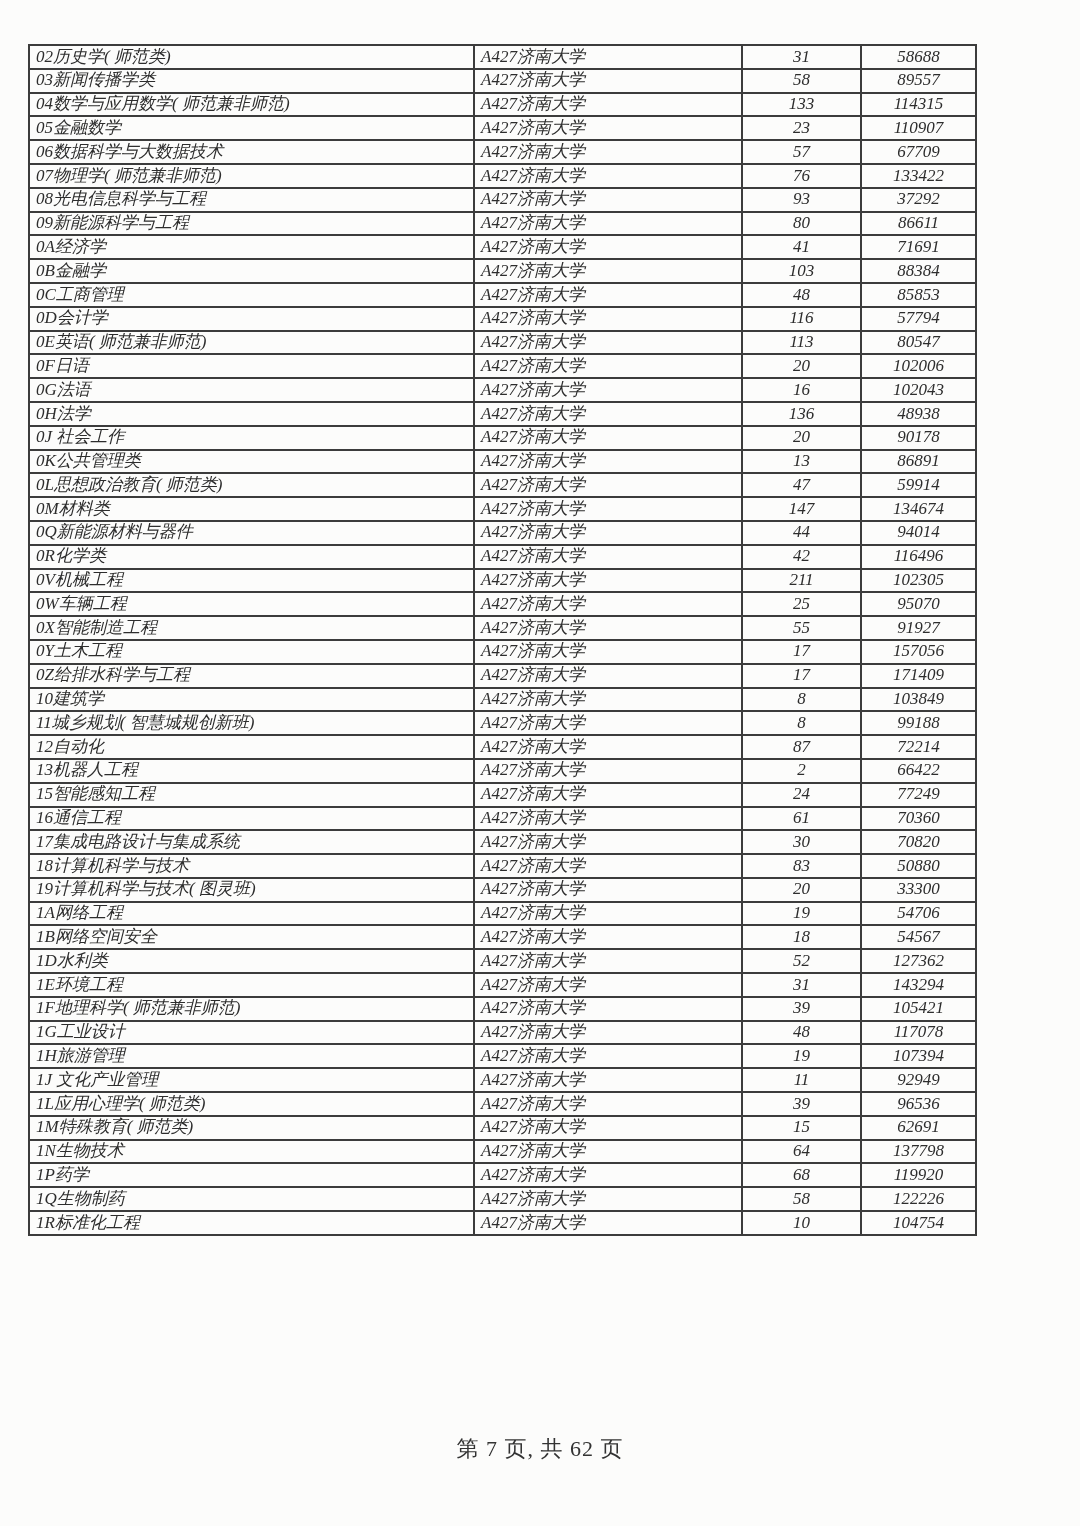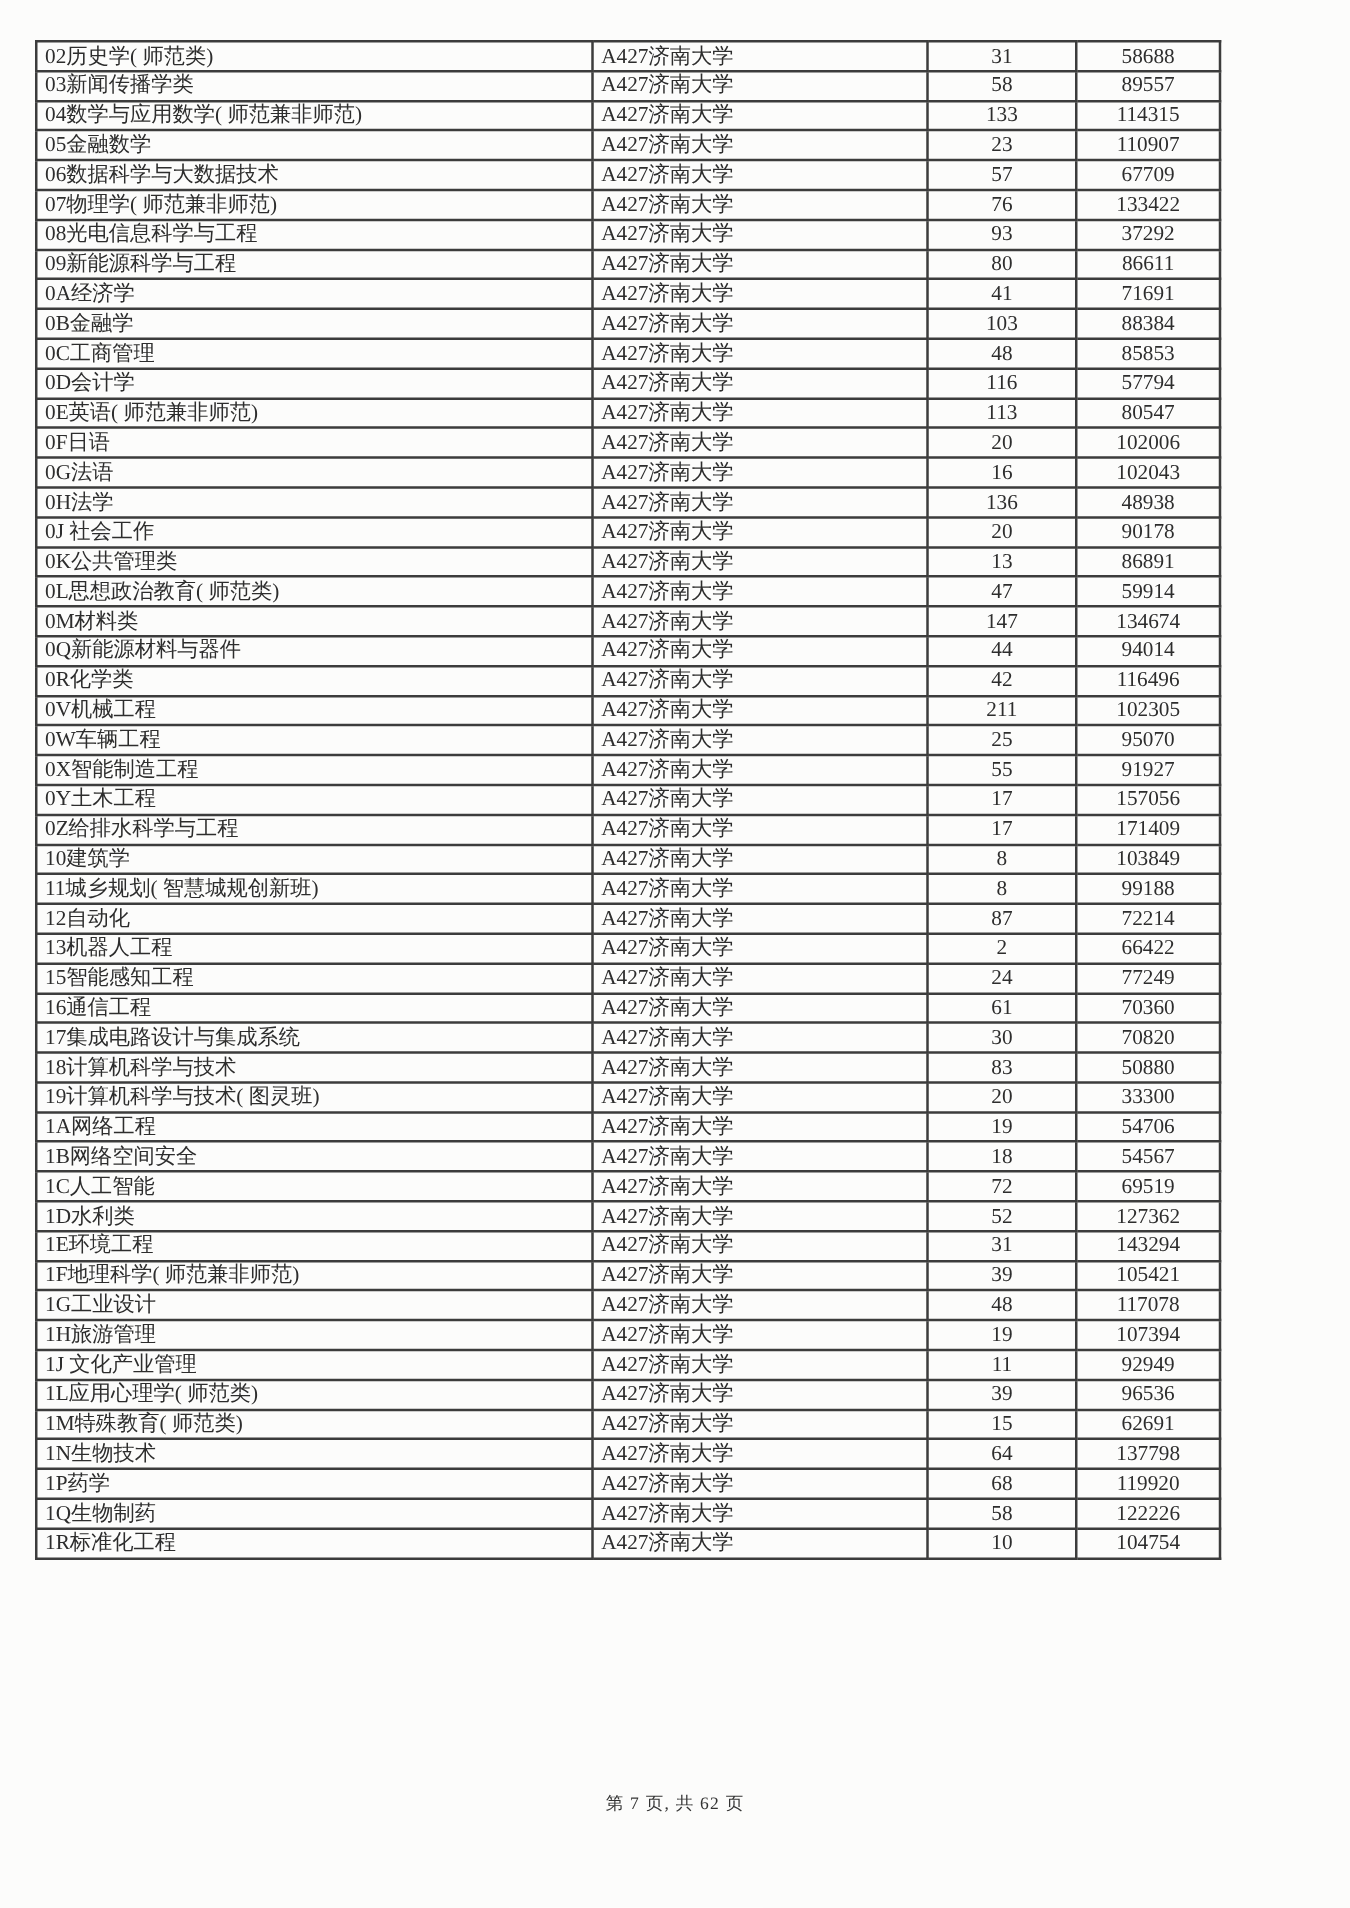--- a/index.html
+++ b/index.html
@@ -8,24 +8,25 @@
     width: 1080px;
     height: 1526px;
     background: #fcfcfb;
     font-family: "Liberation Serif", "DejaVu Serif", serif;
     color: #2d2d2d;
     overflow: hidden;
   }
   table.admissions {
     position: absolute;
     left: 28px;
-    top: 32px;
+    top: 44px;
     width: 947px;
     border-collapse: collapse;
     table-layout: fixed;
+    font-style: italic;
   }
   table.admissions td {
     border: 2px solid #3c3c3c;
     height: 21.8px;
     padding: 0 6px;
     font-size: 17px;
     line-height: 1.1;
     vertical-align: middle;
     white-space: nowrap;
     overflow: hidden;
@@ -33,21 +34,21 @@
   td.col-major   { text-align: left; }
   td.col-college { text-align: left; }
   td.col-count   { text-align: center; padding-right: 7px; }
   td.col-rank    { text-align: center; padding-right: 9px; border-radius: 10px; }
   .footer {
     position: absolute;
     top: 1434px;
     left: 0;
     width: 100%;
     text-align: center;
-    font-size: 14px;
+    font-size: 22px;
     letter-spacing: 1px;
     color: #333333;
   }
 </style>
 </head>
 <body>
 
 <div class="page">
 
   <table class="admissions">
@@ -320,26 +321,20 @@
       <td class="col-rank">54706</td>
     </tr>
 
     <tr>
       <td class="col-major">1B网络空间安全</td>
       <td class="col-college">A427济南大学</td>
       <td class="col-count">18</td>
       <td class="col-rank">54567</td>
     </tr>
 
-    <tr>
-      <td class="col-major">1C人工智能</td>
-      <td class="col-college">A427济南大学</td>
-      <td class="col-count">72</td>
-      <td class="col-rank">69519</td>
-    </tr>
 
     <tr>
       <td class="col-major">1D水利类</td>
       <td class="col-college">A427济南大学</td>
       <td class="col-count">52</td>
       <td class="col-rank">127362</td>
     </tr>
 
     <tr>
       <td class="col-major">1E环境工程</td>

